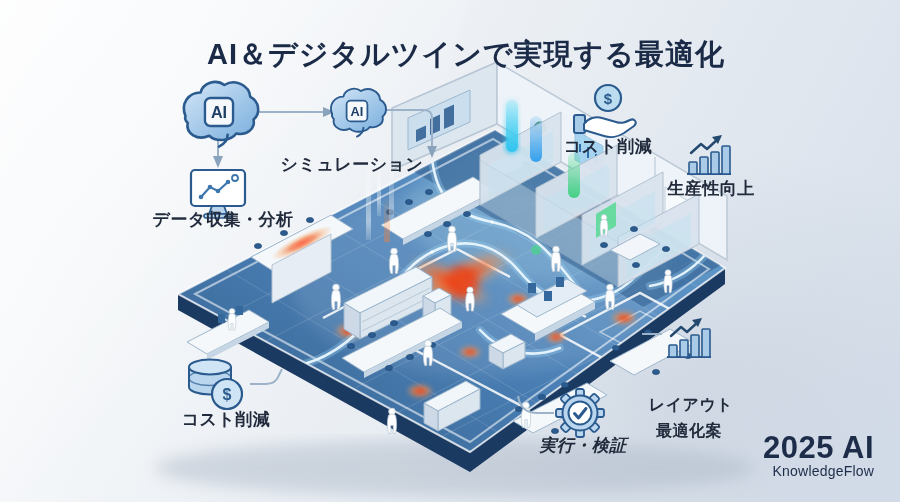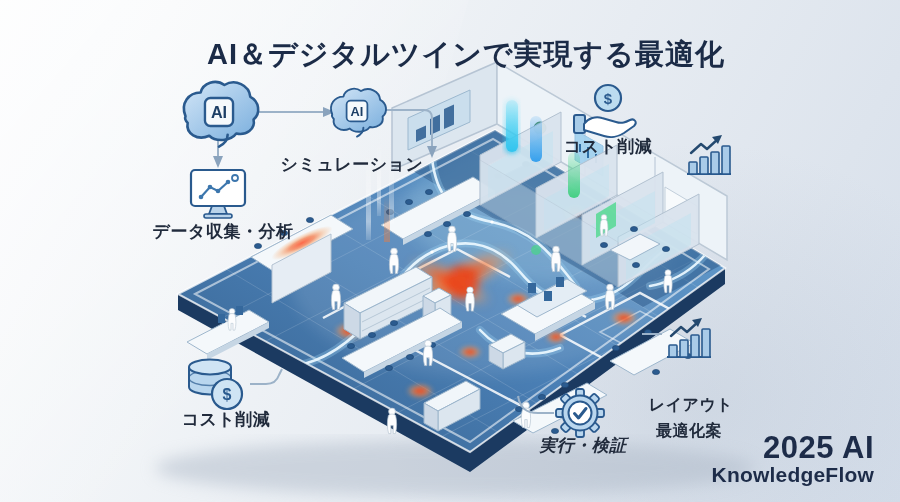--- a/index.html
+++ b/index.html
@@ -12,21 +12,21 @@
   .shade{position:absolute;right:-120px;bottom:-160px;width:640px;height:520px;border-radius:50%;
     background:radial-gradient(closest-side,rgba(140,158,182,.18),rgba(140,158,182,0));pointer-events:none;}
   svg{position:absolute;left:0;top:0;}
   .title{position:absolute;left:466px;top:41px;transform:translate(-50%,-50%);
     font-size:29px;font-weight:800;letter-spacing:1px;color:#1b2b47;white-space:nowrap;margin-top:14px;}
   .lbl{position:absolute;transform:translate(-50%,-50%);font-size:17px;font-weight:700;
     letter-spacing:.5px;color:#212b3c;white-space:nowrap;}
   .lbl.small{font-size:16px;}
   .brand{position:absolute;right:26px;top:432px;text-align:right;color:#1d2c49;line-height:1.04;margin-left:36px;}
   .brand .b1{font-size:31px;font-weight:800;letter-spacing:.5px;}
-  .brand .b2{font-size:21px;font-weight:700;letter-spacing:.2px;}
+  .brand .b2{font-size:14px;font-weight:400;letter-spacing:.2px;}
   svg text{font-family:"Liberation Sans","DejaVu Sans",sans-serif;font-weight:700;}
 </style>
 </head>
 <body>
 
 <div class="stage">
   <div class="beam"></div>
   <div class="shade"></div>
 
   <svg width="900" height="502" viewBox="0 0 900 502">
@@ -386,22 +386,23 @@
       <circle r="11.5" fill="#ffffff" stroke="#2a5a8e" stroke-width="2"></circle>
       <path d="M-5.5,0.5 L-1.5,5 L6,-4.5" fill="none" stroke="#2a5a8e" stroke-width="3" stroke-linecap="round" stroke-linejoin="round"></path>
     </g>
     <g transform="translate(689,341)">
         <use href="#chartUp"></use>
       </g>
   </svg>
 
   <div class="title">AI＆デジタルツインで実現する最適化</div>
   <div class="lbl" style="left:352px;top:164px;">シミュレーション</div>
-  <div class="lbl" style="left:223px;top:231px;">データ収集・分析</div>
+  <div class="lbl" style="left:223px;top:219px;">データ収集・分析</div>
   <div class="lbl" style="left:608px;top:146px;">コスト削減</div>
+  <div class="lbl" style="left:711px;top:188px;">生産性向上</div>
   <div class="lbl" style="left:226px;top:419px;">コスト削減</div>
   <div class="lbl" style="left:583px;top:445px;font-style:italic;">実行・検証</div>
   <div class="lbl small" style="left:691px;top:372px;margin-top:33px;">レイアウト</div>
   <div class="lbl small" style="left:689px;top:391px;margin-top:40px;">最適化案</div>
   <div class="brand">
     <div class="b1">2025 AI</div>
     <div class="b2">KnowledgeFlow</div>
   </div>
 </div>
 

